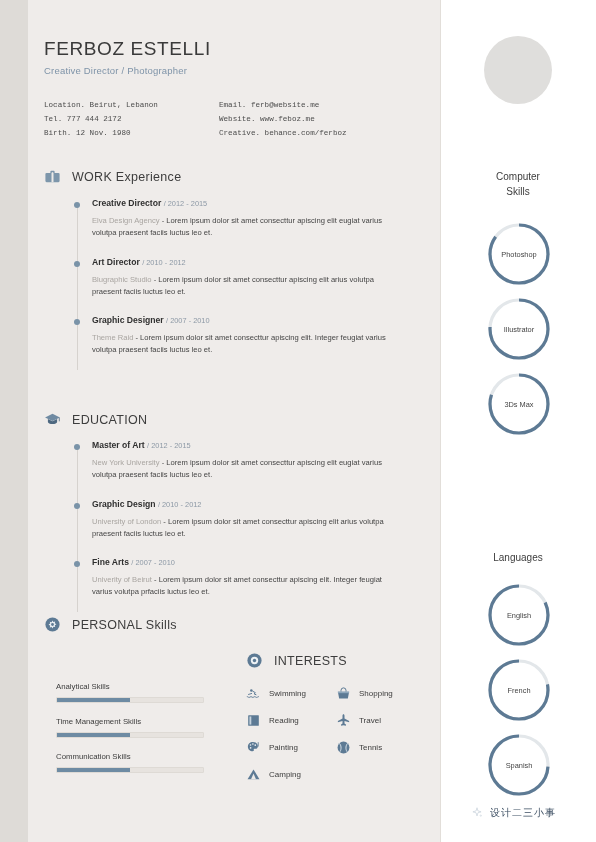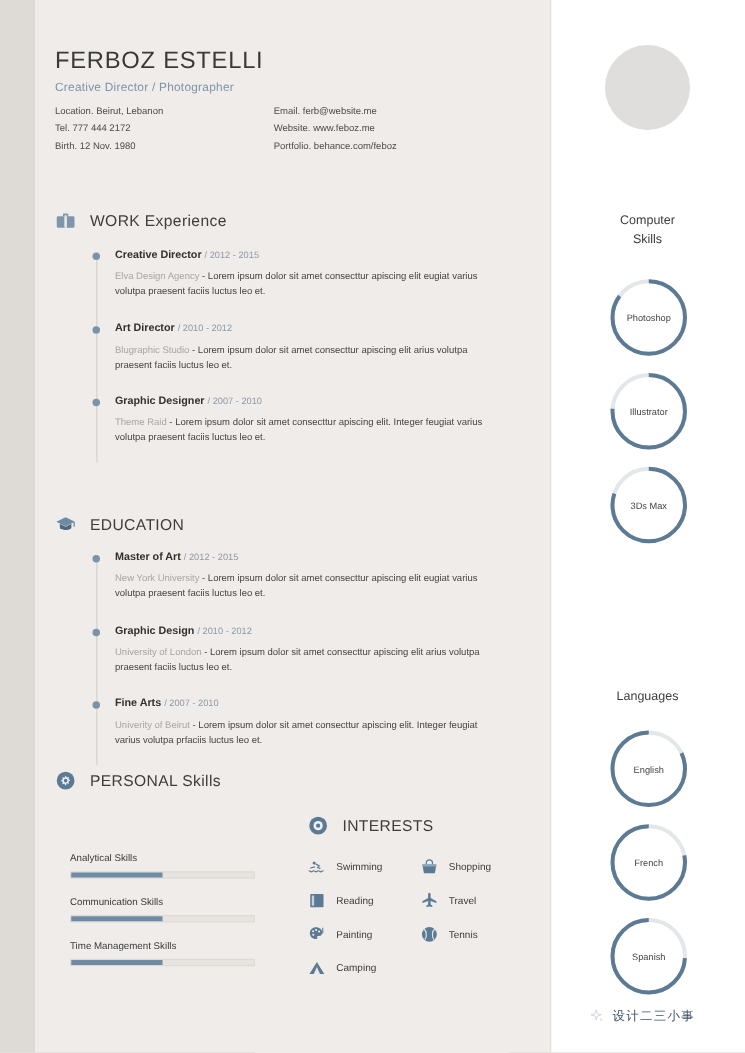--- a/index.html
+++ b/index.html
@@ -27,22 +27,23 @@
 
   
   .header { position: absolute; left: 44px; top: 38px; width: 370px; }
   .name {
     font-size: 19px; letter-spacing: .6px; color: #3a3a3a; font-weight: 400;
   }
   .subtitle {
     font-size: 9.5px; color: #7e93a8; margin-top: 5px; letter-spacing: .2px;
   }
   .contact-grid {
-    display: flex; margin-top: 6px; font-size: 7.6px; color: #4c4c4c;
+    display: flex; margin-top: 22px; font-size: 7.6px; color: #4c4c4c;
     line-height: 1.85;
+    font-family: Liberation Mono, monospace;
   }
   .contact-col { width: 175px; }
   .contact-col.second { width: 190px; }
 
   .avatar {
     position: absolute; left: 484px; top: 36px;
     width: 68px; height: 68px; border-radius: 50%;
     background: #dfdedc;
   }
 
@@ -128,21 +129,21 @@
     <div class="subtitle">Creative Director / Photographer</div>
     <div class="contact-grid">
       <div class="contact-col">
         <div>Location. Beirut, Lebanon</div>
         <div>Tel. 777 444 2172</div>
         <div>Birth. 12 Nov. 1980</div>
       </div>
       <div class="contact-col second">
         <div>Email. ferb@website.me</div>
         <div>Website. www.feboz.me</div>
-        <div>Portfolio. behance.com/feboz</div>
+        <div>Creative. behance.com/ferboz</div>
       </div>
     </div>
   </div>
 
   <div class="avatar"></div>
 
   <div class="section-head" style="left:44px; top:168px;">
     <span class="sect-icon">
       <svg viewBox="0 0 24 24" width="17" height="17">
         <rect x="2" y="7" width="20" height="13" rx="1.6" fill="#7d96ab"></rect>
@@ -250,27 +251,27 @@
   </div>
 
   <div class="skills-block">
     <div class="skill-row">
       <div class="skill-name">Analytical Skills</div>
       <div class="skill-track">
         <div class="skill-fill" style="width: 50%;"></div>
       </div>
     </div>
     <div class="skill-row">
-      <div class="skill-name">Communication Skills</div>
+      <div class="skill-name">Time Management Skills</div>
       <div class="skill-track">
         <div class="skill-fill" style="width: 50%;"></div>
       </div>
     </div>
     <div class="skill-row">
-      <div class="skill-name">Time Management Skills</div>
+      <div class="skill-name">Communication Skills</div>
       <div class="skill-track">
         <div class="skill-fill" style="width: 50%;"></div>
       </div>
     </div>
   </div>
 
   <div class="section-head" style="left:246px; top:652px;">
     <span class="sect-icon">
       <svg viewBox="0 0 24 24" width="17" height="17">
         <circle cx="12" cy="12" r="10" fill="#5d7a94"></circle>

